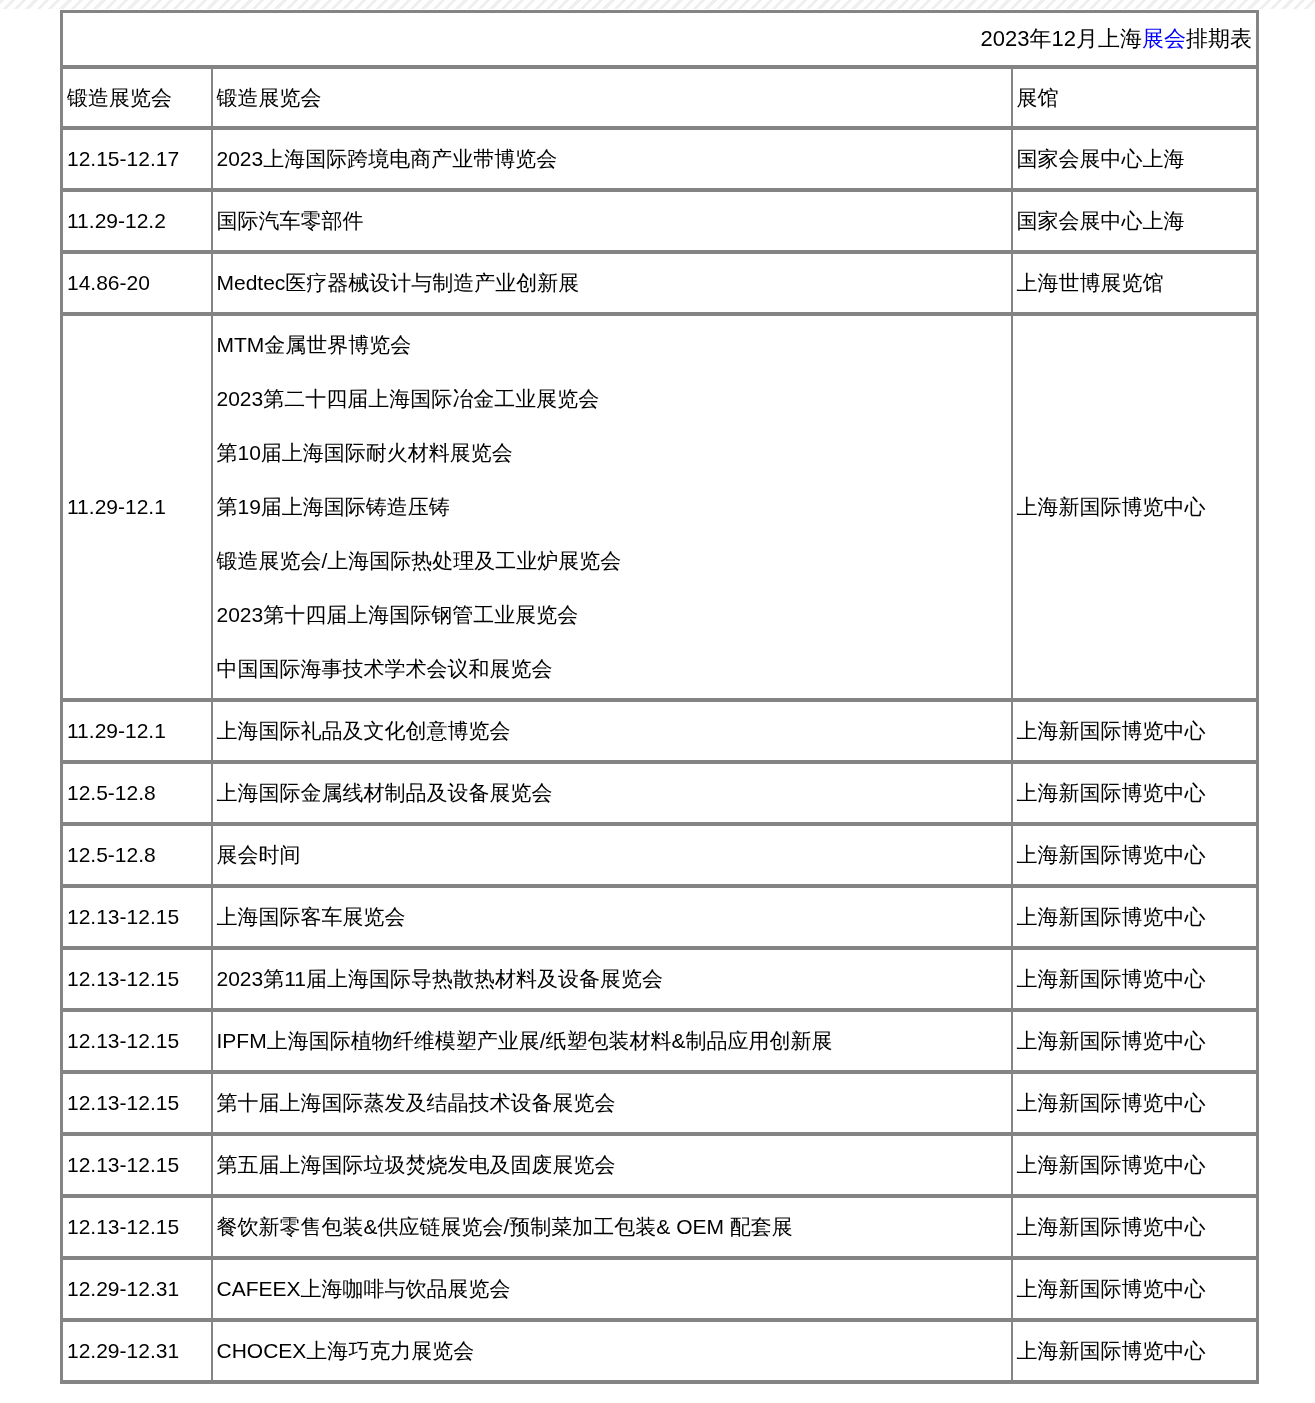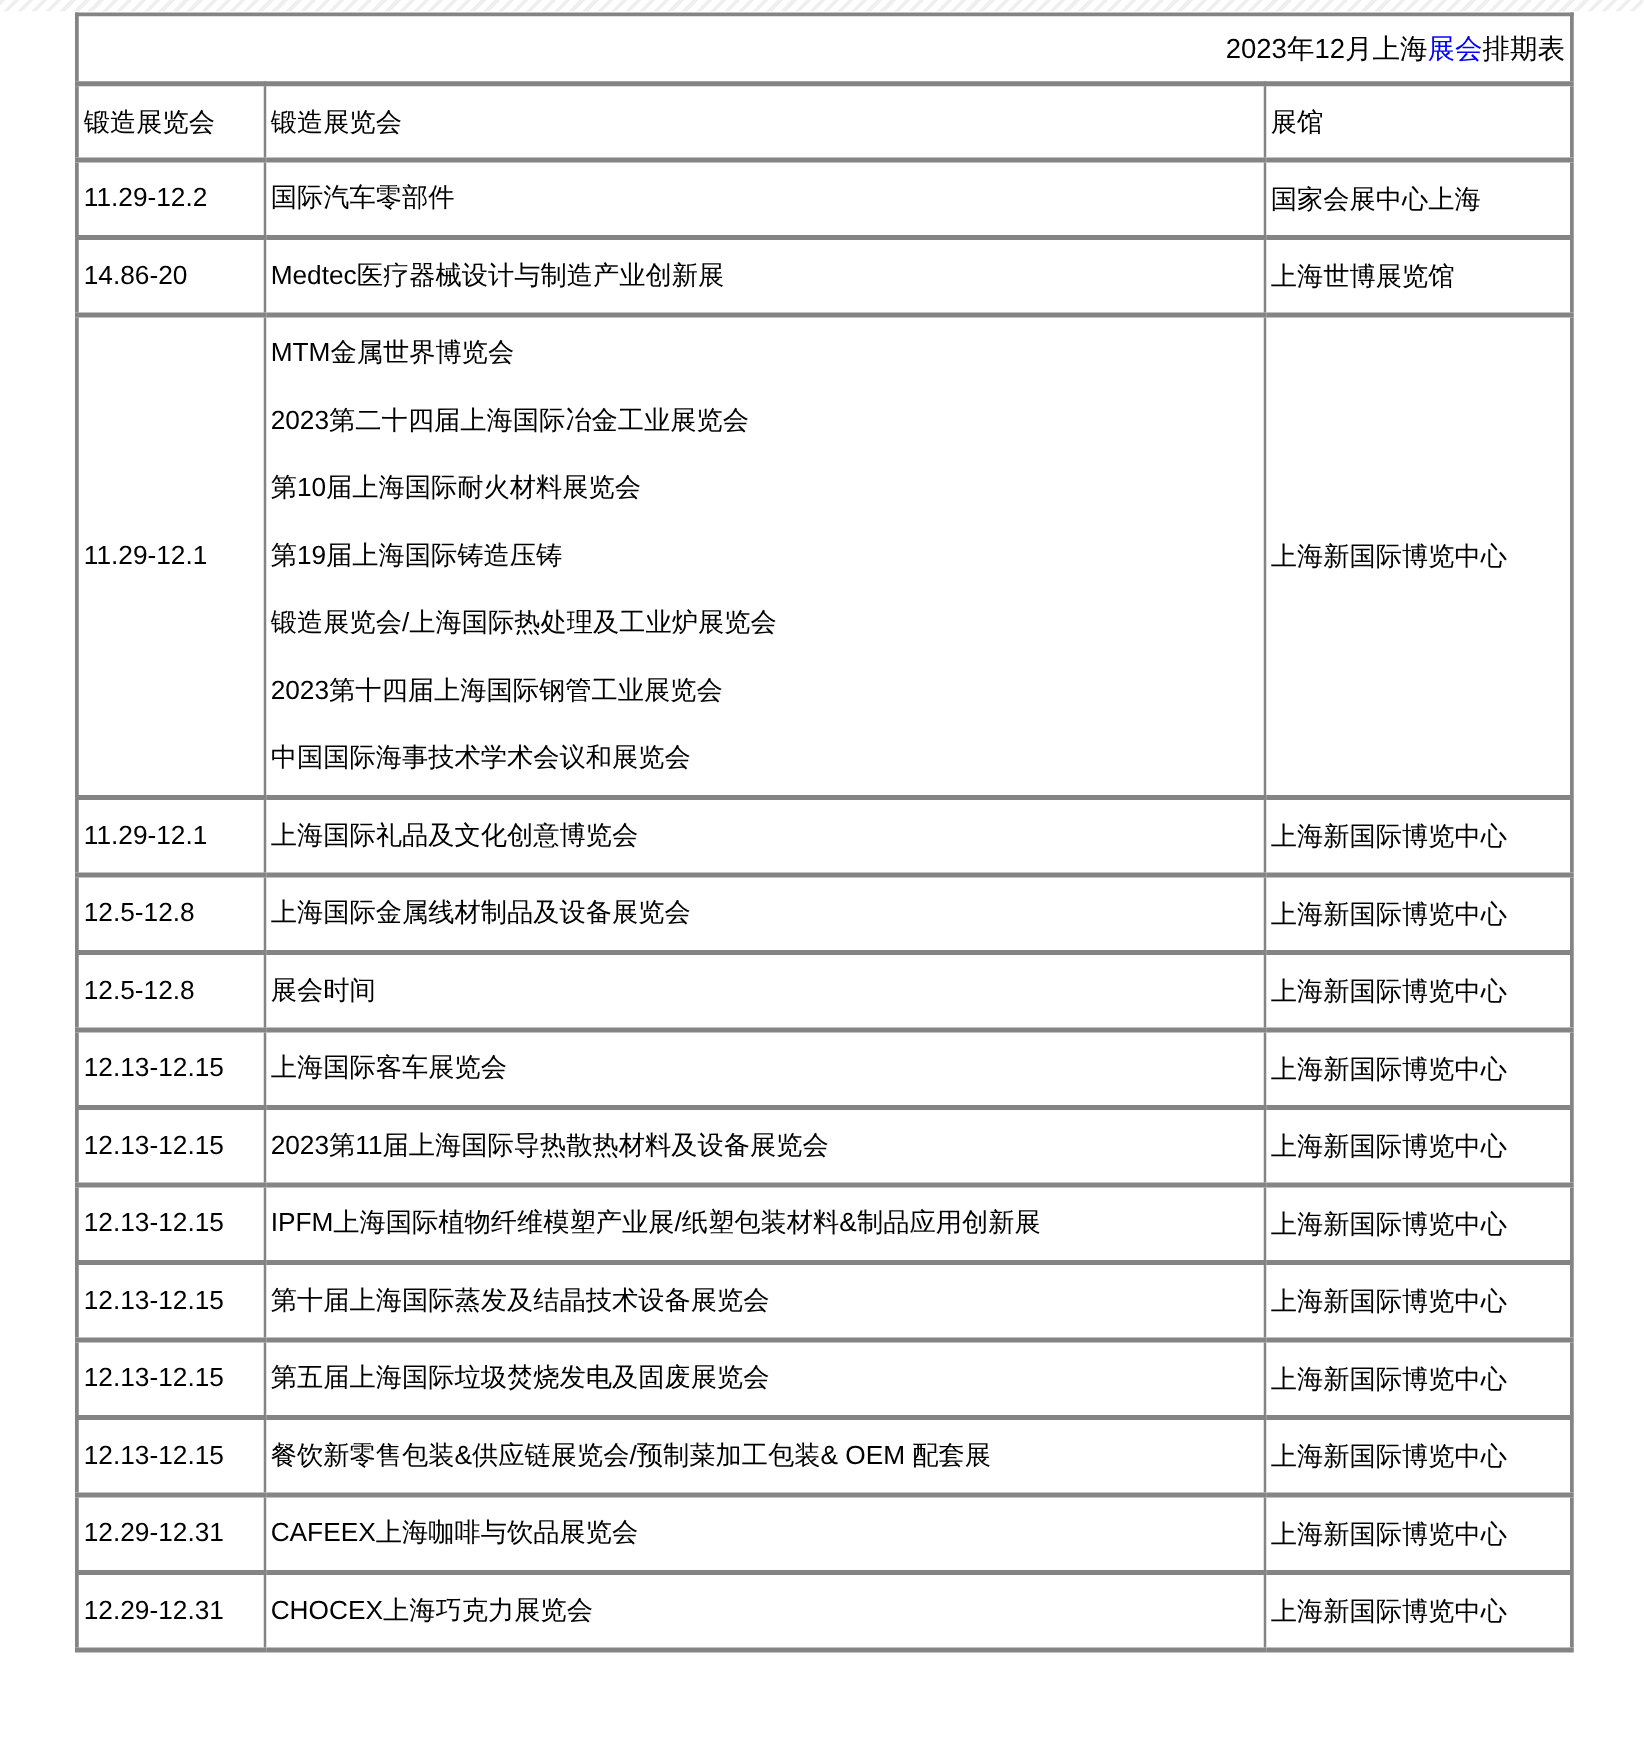--- a/index.html
+++ b/index.html
@@ -79,20 +79,27 @@
         <td colspan="3">
           <span>2023年12月上海</span><span class="title-link">展会</span><span>排期表</span>
         </td>
       </tr>
       <tr class="header-row">
         <td>锻造展览会</td>
         <td>锻造展览会</td>
         <td>展馆</td>
       </tr>
 
+    <tr class="data-row">
+          <td class="time-cell">12.15-12.17</td>
+          <td class="name-cell">
+            <p>2023上海国际跨境电商产业带博览会</p>
+          </td>
+          <td class="venue-cell">国家会展中心上海</td>
+        </tr>
         <tr class="data-row">
           <td class="time-cell">11.29-12.2</td>
           <td class="name-cell">
             <p>国际汽车零部件</p>
           </td>
           <td class="venue-cell">国家会展中心上海</td>
         </tr>
         <tr class="data-row">
           <td class="time-cell">14.86-20</td>
           <td class="name-cell">

